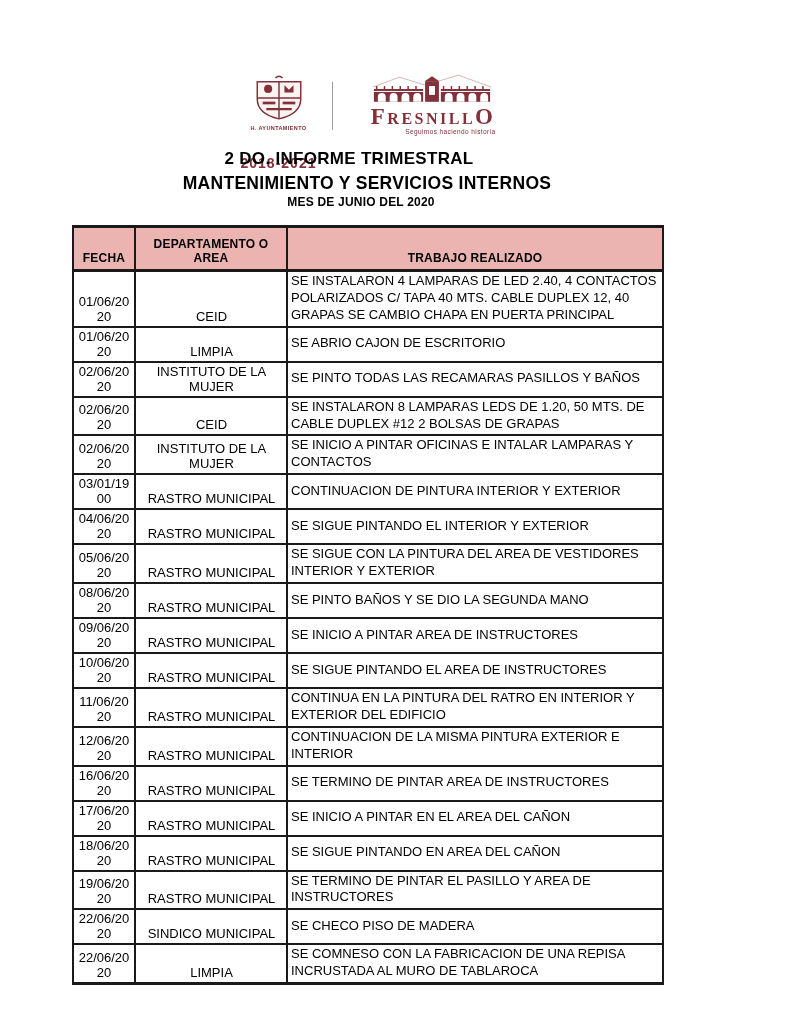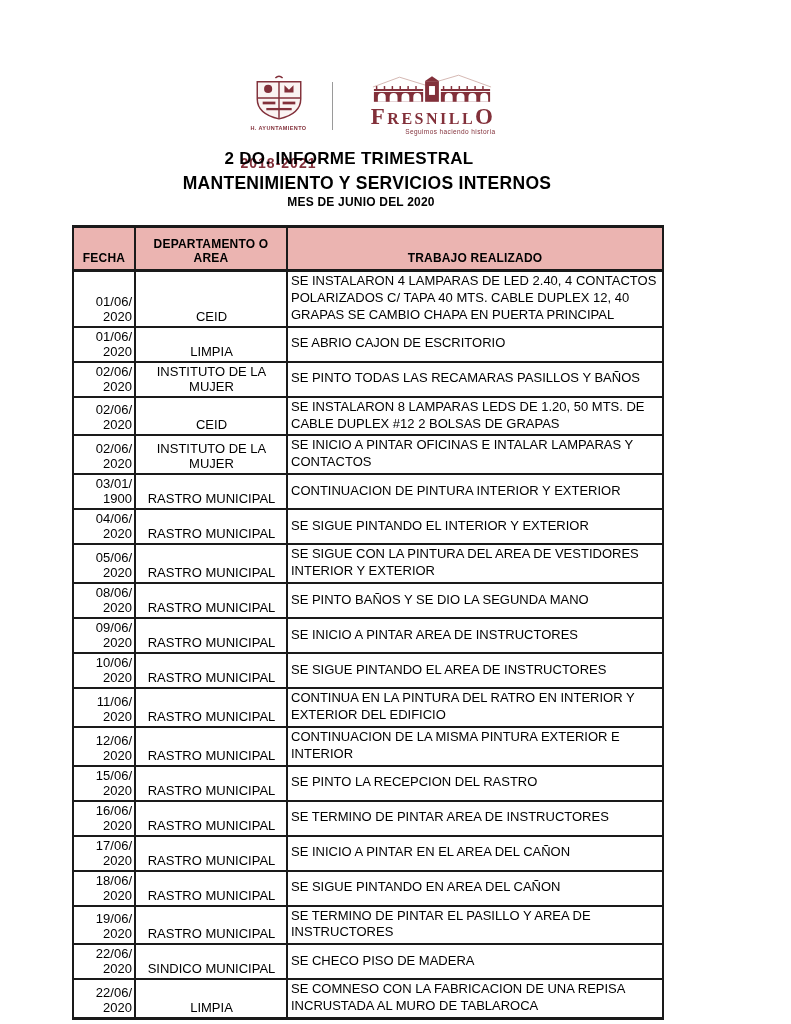--- a/index.html
+++ b/index.html
@@ -43,21 +43,21 @@
     background:var(--header-bg);
     border:2px solid var(--border);
     border-top-width:3px;border-bottom-width:3px;
     font-size:12px;font-weight:bold;letter-spacing:.2px;
     padding:9px 6px 4px;vertical-align:bottom;text-align:center;
   }
   table.worklog td{
     border:2px solid var(--border);
     font-size:13px;overflow:hidden;word-wrap:break-word;
   }
-  td.c-fecha{text-align:right;vertical-align:bottom;padding:1px 2px 2px 17px;}
+  td.c-fecha{text-align:center;vertical-align:bottom;padding:1px 2px 2px 2px;}
   td.c-depto{text-align:center;vertical-align:bottom;padding:1px 2px 2px 3px;}
   td.c-trabajo{text-align:left;vertical-align:middle;padding:1px 2px 2px 3px;line-height:1.3;}
   table.worklog tr:last-child td{border-bottom-width:3px;}
 </style>
 </head>
 <body>
 
 <div class="page">
   <div class="content">
 
@@ -200,25 +200,20 @@
           <tr style="height: 35px;">
             <td class="c-fecha">11/06/2020</td>
             <td class="c-depto">RASTRO MUNICIPAL</td>
             <td class="c-trabajo">CONTINUA EN LA PINTURA DEL RATRO EN INTERIOR Y EXTERIOR DEL EDIFICIO</td>
           </tr>
           <tr style="height: 27px;">
             <td class="c-fecha">12/06/2020</td>
             <td class="c-depto">RASTRO MUNICIPAL</td>
             <td class="c-trabajo">CONTINUACION DE LA MISMA PINTURA EXTERIOR E INTERIOR</td>
           </tr>
-          <tr style="height: 30px;">
-            <td class="c-fecha">15/06/2020</td>
-            <td class="c-depto">RASTRO MUNICIPAL</td>
-            <td class="c-trabajo">SE PINTO LA RECEPCION DEL RASTRO</td>
-          </tr>
           <tr style="height: 32px;">
             <td class="c-fecha">16/06/2020</td>
             <td class="c-depto">RASTRO MUNICIPAL</td>
             <td class="c-trabajo">SE TERMINO DE PINTAR AREA DE INSTRUCTORES</td>
           </tr>
           <tr style="height: 30px;">
             <td class="c-fecha">17/06/2020</td>
             <td class="c-depto">RASTRO MUNICIPAL</td>
             <td class="c-trabajo">SE INICIO A PINTAR EN EL AREA DEL CAÑON</td>
           </tr>

